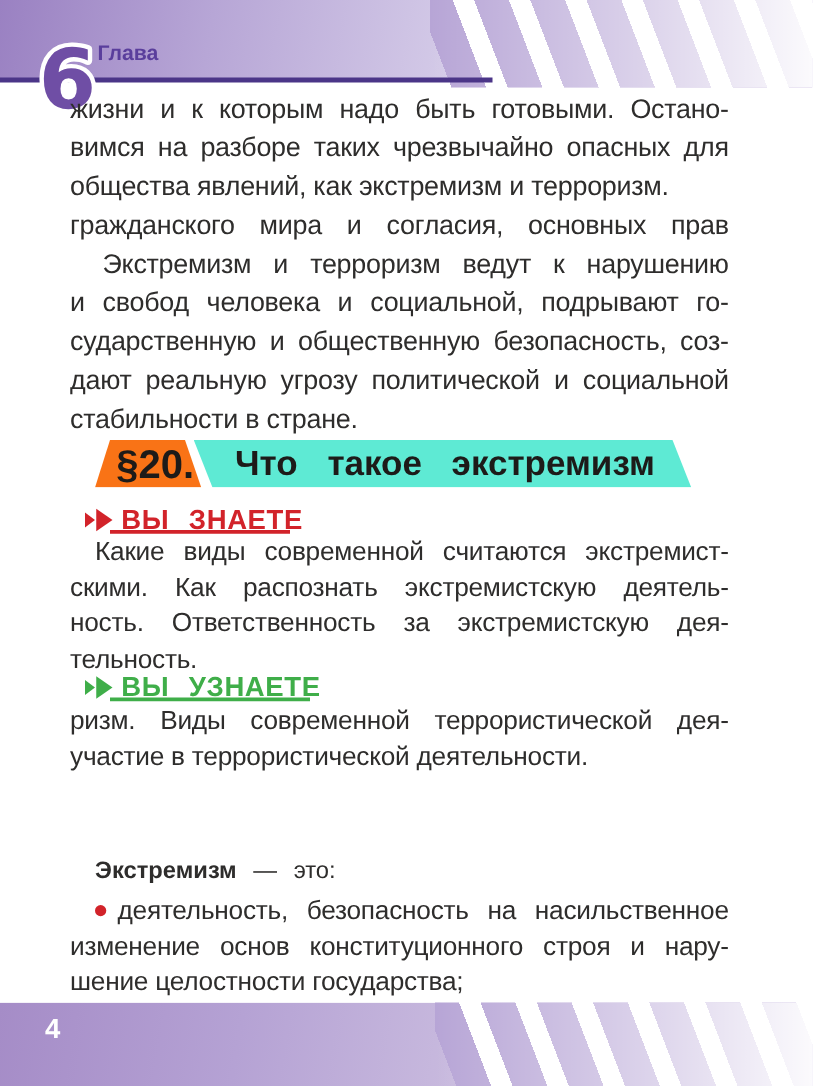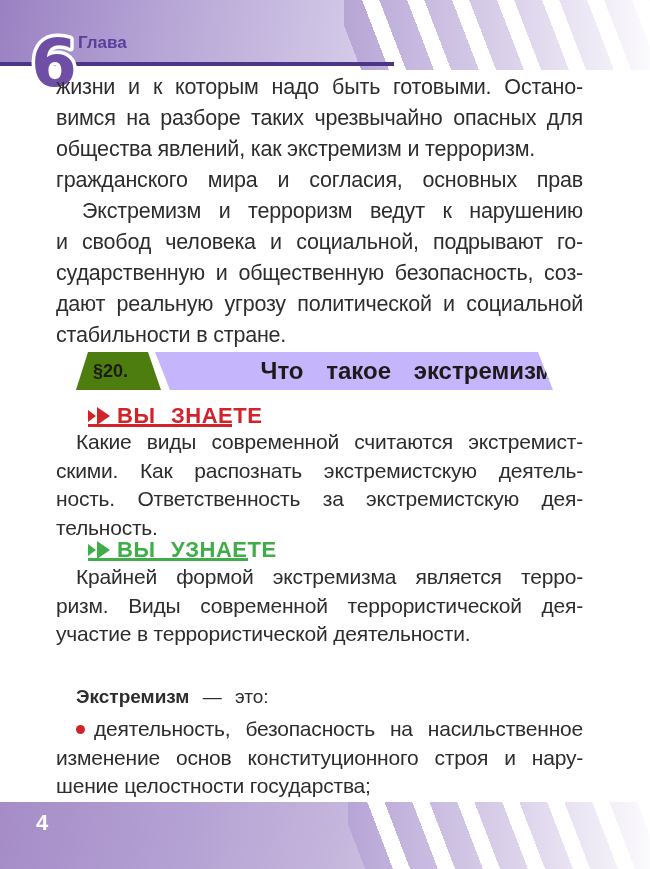--- a/index.html
+++ b/index.html
@@ -34,33 +34,33 @@
   .content { position:absolute; left:56px; width:527px; color:#2e2d2c; }
   .tline { text-align:justify; text-align-last:justify; letter-spacing:-0.2px; white-space:normal; }
   .tline.last { text-align-last:left; }
   .ind20 { padding-left:20px; }
   .ind26 { padding-left:26px; }
   #intro { top:72px; font-size:21.5px; line-height:31px; }
 
   
   .sec-num {
     position:absolute; left:76px; top:352px; width:86px; height:38px;
-    background:#4d7c0f; clip-path:polygon(12px 0, 72px 0, 85px 100%, 0 100%);
-    font-weight:bold; font-size:18px; color:#1d1b19; line-height:38px; padding-left:17px;
+    background:#f97316; clip-path:polygon(12px 0, 72px 0, 85px 100%, 0 100%);
+    font-weight:bold; font-size:32px; color:#1d1b19; line-height:38px; padding-left:17px;
     box-sizing:border-box;
   }
   .sec-title {
     position:absolute; left:155px; top:352px; width:398px; height:38px;
-    background:#c4b5fd; clip-path:polygon(0 0, 383px 0, 398px 100%, 15px 100%);
-    font-weight:bold; font-size:24px; color:#1d1b19; line-height:38px; padding-left:33px;
-    word-spacing:16px; box-sizing:border-box;text-align:right;
+    background:#5eead4; clip-path:polygon(0 0, 383px 0, 398px 100%, 15px 100%);
+    font-weight:bold; font-size:28px; color:#1d1b19; line-height:38px; padding-left:33px;
+    word-spacing:16px; box-sizing:border-box;
   }
 
   
-  .rubric { position:absolute; left:68px; display:flex; align-items:center; gap:5px;margin-left:20px; }
+  .rubric { position:absolute; left:68px; display:flex; align-items:center; gap:5px; }
   .rubric .rub-label { font-weight:bold; font-size:22px; letter-spacing:0.5px; word-spacing:9px; }
   .rubric-red { color:#d2232a; }
   .rubric-green { color:#3fae49; }
   .rub-underline { position:absolute; left:88px; height:3px; }
   .mark { flex:0 0 auto; }
 
   #know-head  { top:403px; }
   #know-line  { top:424px; width:144px; background:#d2232a; }
   #know-para  { top:428px; font-size:21px; line-height:28.5px; }
   #learn-head { top:537px; }
@@ -132,21 +132,20 @@
 
   <div class="rubric rubric-green" id="learn-head">
     <svg class="mark" width="24" height="20" viewBox="0 0 24 20">
       <polygon points="0,4 8,10 0,16" fill="#3fae49"></polygon>
       <polygon points="9,1 22,10 9,19" fill="#3fae49"></polygon>
     </svg>
     <span class="rub-label">ВЫ УЗНАЕТЕ</span>
   </div>
   <div class="rub-underline" id="learn-line"></div>
   <div class="content" id="learn-para">
-    <div class="tline ind20">Крайней формой экстремизма является терро-</div>
     <div class="tline">ризм. Виды современной террористической дея-</div>
     <div class="tline last">участие в террористической деятельности.</div>
   </div>
 
   <div class="content" id="def-line">
     <span class="term">Экстремизм</span>
     <span>— это:</span>
   </div>
   <div class="content" id="bullet-para">
     <div class="tline ind20"><span class="bullet-dot"></span><span>деятельность, безопасность на насильственное</span></div>

